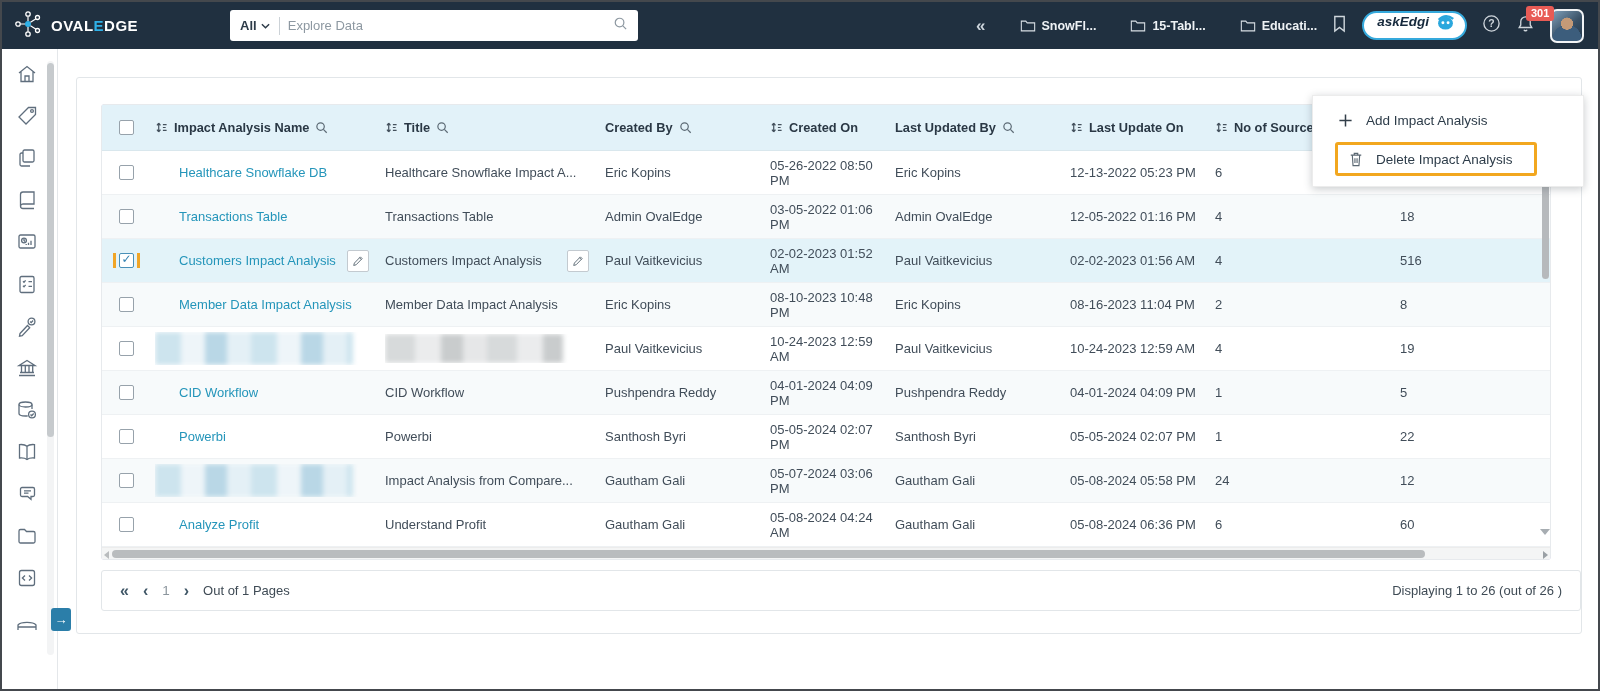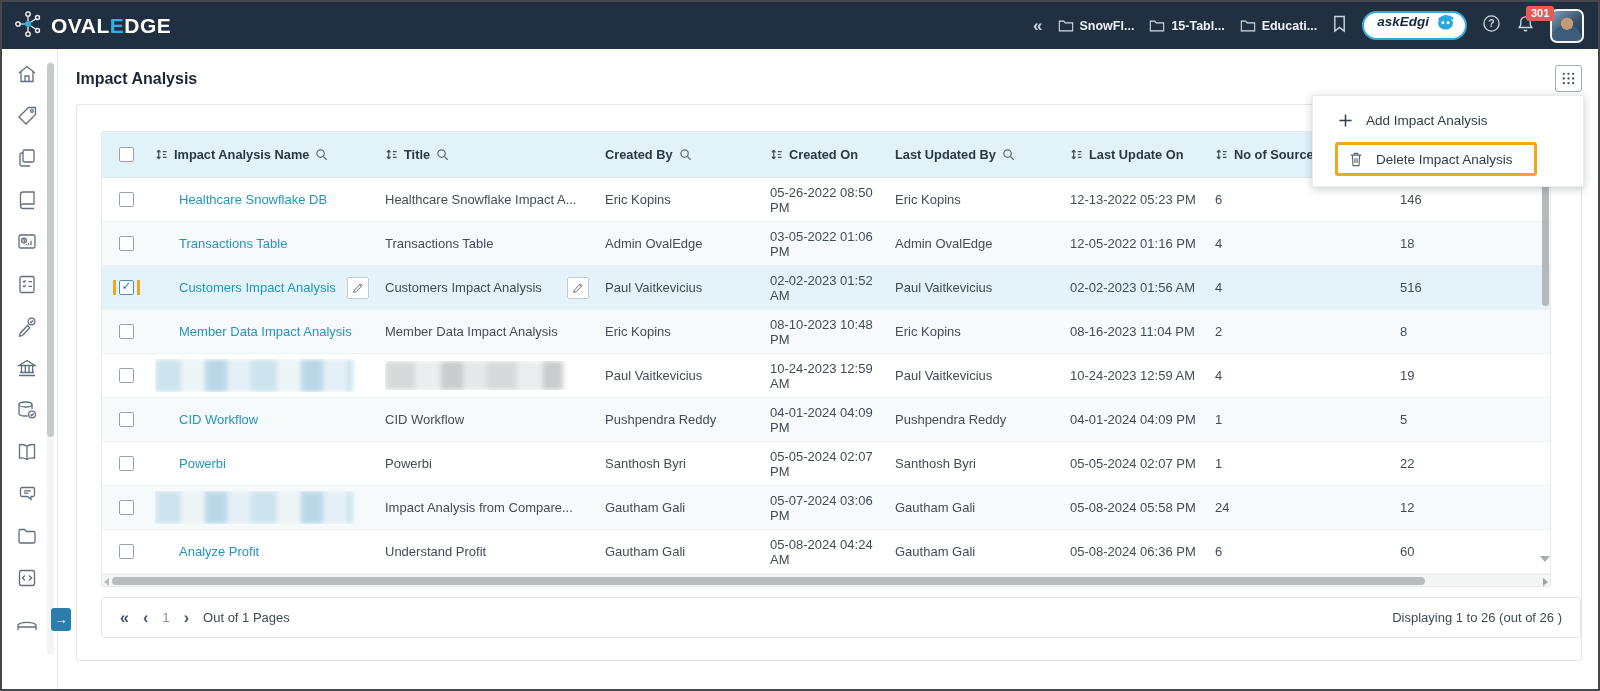--- a/index.html
+++ b/index.html
@@ -3,31 +3,31 @@
 <meta charset="utf-8">
 <style>
   * { margin:0; padding:0; box-sizing:border-box; }
   html,body { width:1600px; height:691px; overflow:hidden; background:#fff;
     font-family:"Liberation Sans","DejaVu Sans",sans-serif; }
   .frame { width:1600px; height:691px; border:2px solid #44484d; display:flex; flex-direction:column; background:#fff; }
 
   
   .navbar { height:47px; background:#203040; display:flex; align-items:center; padding:0 14px 0 10px; flex:0 0 47px; }
   .brand { display:flex; align-items:center; gap:7px; }
-  .brand-text { color:#fff; font-size:21px; font-weight:700; letter-spacing:.5px; }
+  .brand-text { color:#fff; font-size:15px; font-weight:700; letter-spacing:.5px; }
   .brand-text .accent { color:#2fb1e8; }
   .searchbar { margin-left:92px; width:408px; height:31px; background:#fff; border-radius:3px; display:flex; align-items:center; padding:0 10px; }
   .search-all { display:flex; align-items:center; gap:4px; font-size:13px; font-weight:700; color:#2d3b48; cursor:pointer; padding-right:9px; }
   .search-div { width:1px; height:18px; background:#ccd2d7; }
   .searchbar input { border:none; outline:none; flex:1; font-size:13px; color:#333; padding:0 8px;
     font-family:"Liberation Sans","DejaVu Sans",sans-serif; }
   .searchbar input::placeholder { color:#8d98a1; }
   .nav-right { margin-left:auto; display:flex; align-items:center; gap:15px; }
   .nav-chev { color:#cdd5dc; font-size:17px; font-weight:700; line-height:1; }
-  .crumb { display:flex; align-items:center; gap:6px; cursor:pointer; }
+  .crumb { display:flex; align-items:center; gap:6px; cursor:pointer;margin-left:19px; }
   .crumb-label { color:#eef2f5; font-size:12.5px; font-weight:700; }
   .askedgi { background:#fff; border:2px solid #35a9dc; border-radius:15px; height:29px; display:flex; align-items:center; gap:6px; padding:0 9px 8px 13px; cursor:pointer; }
   .askedgi-label { font-size:13.5px; font-weight:700; font-style:italic; color:#16293c; }
   .bell-wrap { position:relative; }
   .badge { position:absolute; top:-8px; left:10px; background:#e85b55; color:#fff; font-size:11px; font-weight:700; padding:1px 5px 2px; border-radius:3px; }
   .avatar { width:34px; height:34px; border:2px solid #f2f4f6; border-radius:7px;
     background:radial-gradient(circle at 50% 42%, #c49a77 0 26%, rgba(0,0,0,0) 27%),
                radial-gradient(circle at 50% 95%, #3c5d7c 0 45%, rgba(0,0,0,0) 46%),
                linear-gradient(140deg,#7fa0ba 0%,#3a5166 55%,#22374a 100%); cursor:pointer; }
 
@@ -104,20 +104,36 @@
           <circle cx="6" cy="16" r="2.2" stroke="#fff" stroke-width="1.3"></circle>
           <circle cx="16" cy="26" r="2.2" stroke="#fff" stroke-width="1.3"></circle>
           <circle cx="25.5" cy="9.5" r="2" stroke="#fff" stroke-width="1.3"></circle>
           <circle cx="25.5" cy="22.5" r="2" stroke="#fff" stroke-width="1.3"></circle>
           <path d="M16 8.4 V13 M8.2 16 H13 M16 23.8 V19 M24 10.8 L18.5 14.2 M24 21.2 L18.5 17.8" stroke="#fff" stroke-width="1.2"></path>
         </svg>
       </span>
       <span class="brand-text"><span>OVAL</span><span class="accent">E</span><span>DGE</span></span>
     </div>
 
+    <div class="searchbar">
+      <span class="search-all">
+        <span>All</span>
+        <svg width="9" height="6" viewBox="0 0 10 6">
+            <path d="M1 1 L5 5 L9 1" stroke="#2d3b48" stroke-width="1.6" fill="none"></path>
+          </svg>
+      </span>
+      <span class="search-div"></span>
+      <input type="text" placeholder="Explore Data" style="">
+      <span>
+        <svg width="15" height="15" viewBox="0 0 16 16" fill="none" stroke="#8d98a1" stroke-width="1.3">
+            <circle cx="7" cy="7" r="4.6"></circle>
+            <path d="M10.5 10.5 L14 14"></path>
+          </svg>
+      </span>
+    </div>
 
     <div class="nav-right">
       <span class="nav-chev">«</span>
 
       <span class="crumb">
         <svg width="16" height="14" viewBox="0 0 18 15" fill="none" stroke="#d7dee4" stroke-width="1.2">
             <path d="M1.5 2 h5 l1.6 2 h8.4 v9 h-15 z"></path>
           </svg>
         <span class="crumb-label">SnowFl...</span>
       </span>
@@ -230,38 +246,20 @@
       <span class="side-item"><svg viewBox="0 0 24 24" fill="none" stroke="#5f6e7d" stroke-width="1.3" width="24" height="24">
             <path d="M3 22 v-5 c3 -3.5 15 -3.5 18 0 v5 M3 19 h18"></path>
           </svg></span>
       <span class="side-scroll">
           <span class="side-scroll-thumb"></span>
         </span>
     </div>
     <span class="expand-btn">→</span>
 
     <div class="main">
-      <div class="title-row">
-        <div class="page-title">Impact Analysis</div>
-        <div class="grid-btn">
-          <svg width="13" height="13" viewBox="0 0 14 14">
-            <g fill="#46525f">
-                <circle cx="2" cy="2" r="1.25"></circle>
-                <circle cx="7" cy="2" r="1.25"></circle>
-                <circle cx="12" cy="2" r="1.25"></circle>
-                <circle cx="2" cy="7" r="1.25"></circle>
-                <circle cx="7" cy="7" r="1.25"></circle>
-                <circle cx="12" cy="7" r="1.25"></circle>
-                <circle cx="2" cy="12" r="1.25"></circle>
-                <circle cx="7" cy="12" r="1.25"></circle>
-                <circle cx="12" cy="12" r="1.25"></circle>
-              </g>
-          </svg>
-        </div>
-      </div>
 
       <div class="card">
         <div class="tblock">
           <div class="thead">
               <div class="cell cb-cell">
                 <span class="cb"></span>
               </div>
               <div class="cell hcell" style="width:230px">
                 <svg width="13" height="13" viewBox="0 0 14 14" fill="none" stroke="#44515d" stroke-width="1.3">
                   <path d="M4 2.2 V11.8 M4 2.2 L2.1 4.6 M4 2.2 L5.9 4.6 M4 11.8 L2.1 9.4 M4 11.8 L5.9 9.4 M8.5 4 h4 M8.5 7 h3 M8.5 10 h4"></path>

